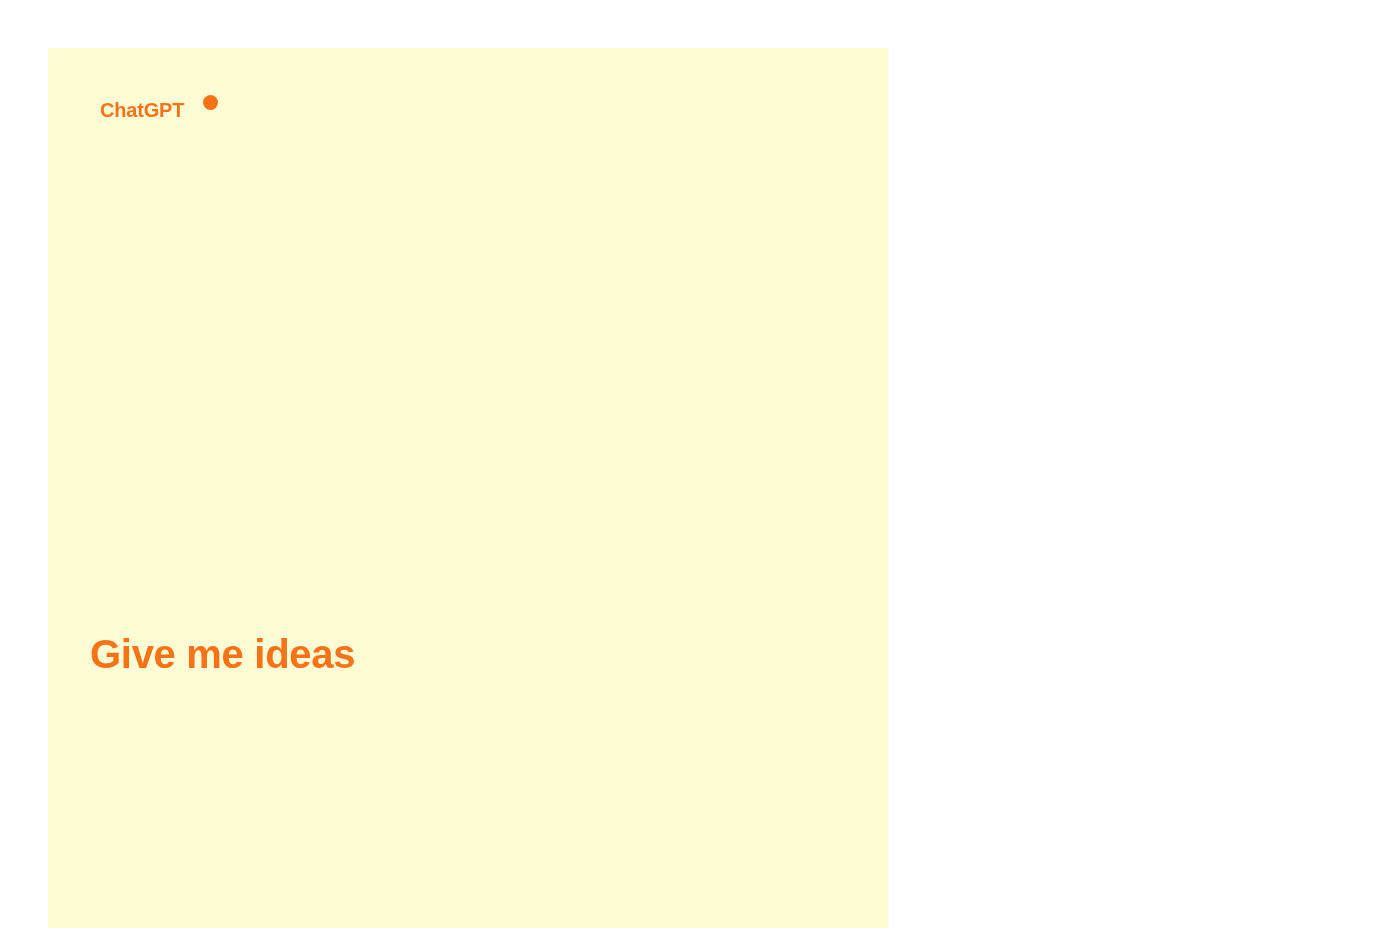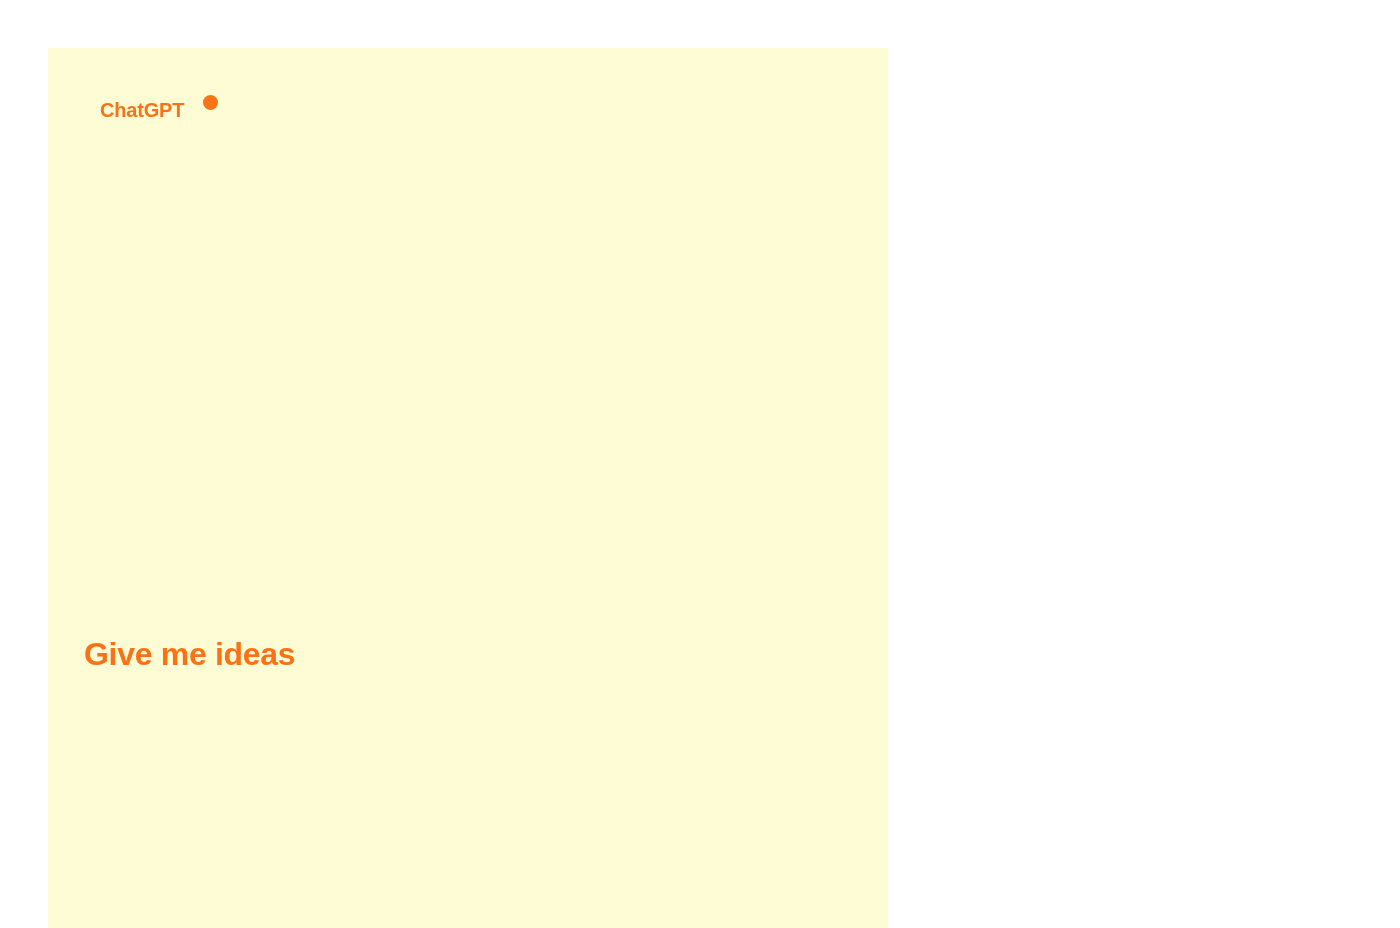--- a/index.html
+++ b/index.html
@@ -49,25 +49,25 @@
     border-radius: 50%;
     background: #F97316;
     display: inline-block;
     flex: 0 0 15px;
     margin-left: 1px;
     margin-top: 1px;
   }
 
   .promo-copy {
     position: absolute;
-    left: 4px;
+    left: 10px;
     top: 552px;
     width: 660px;
     color: #F97316;
-    font-size: 32px;
+    font-size: 40px;
     line-height: 45px;
     letter-spacing: -0.3px;
   }
 
   .promo-lead {
     font-weight: bold;
     display: block;
   }
 
   .promo-rest {

